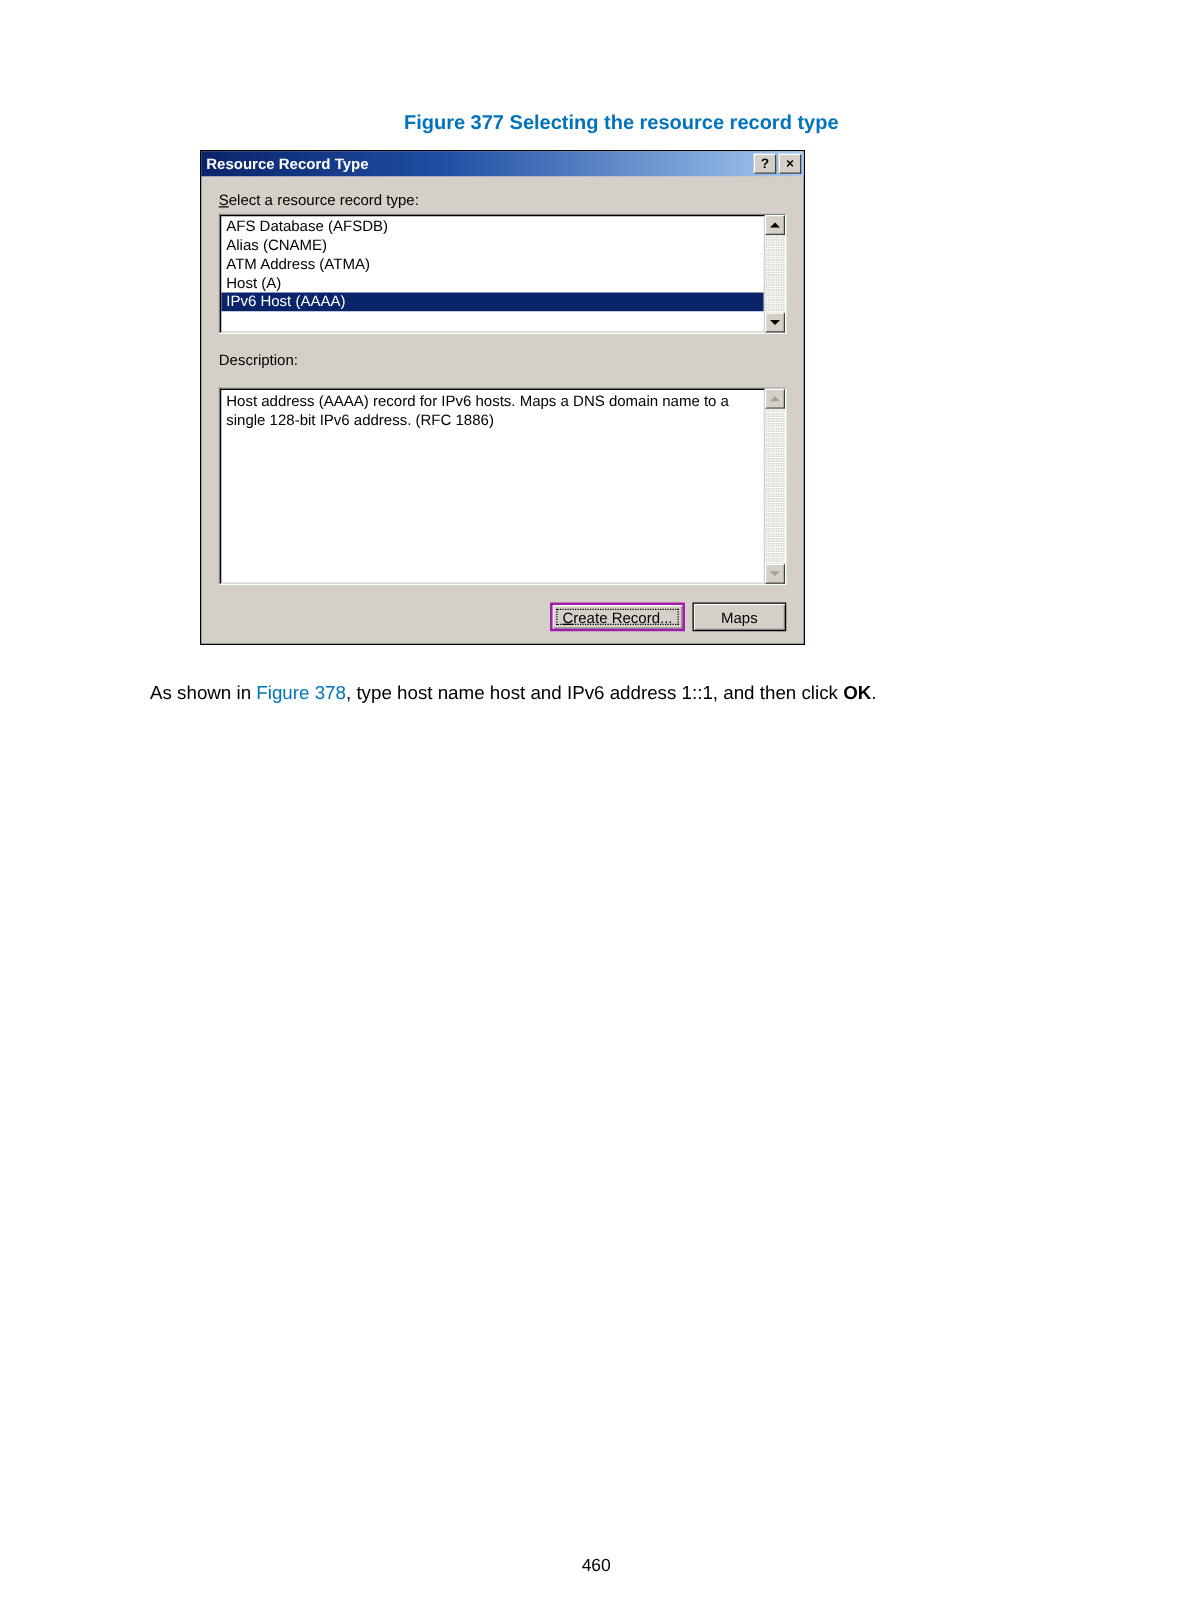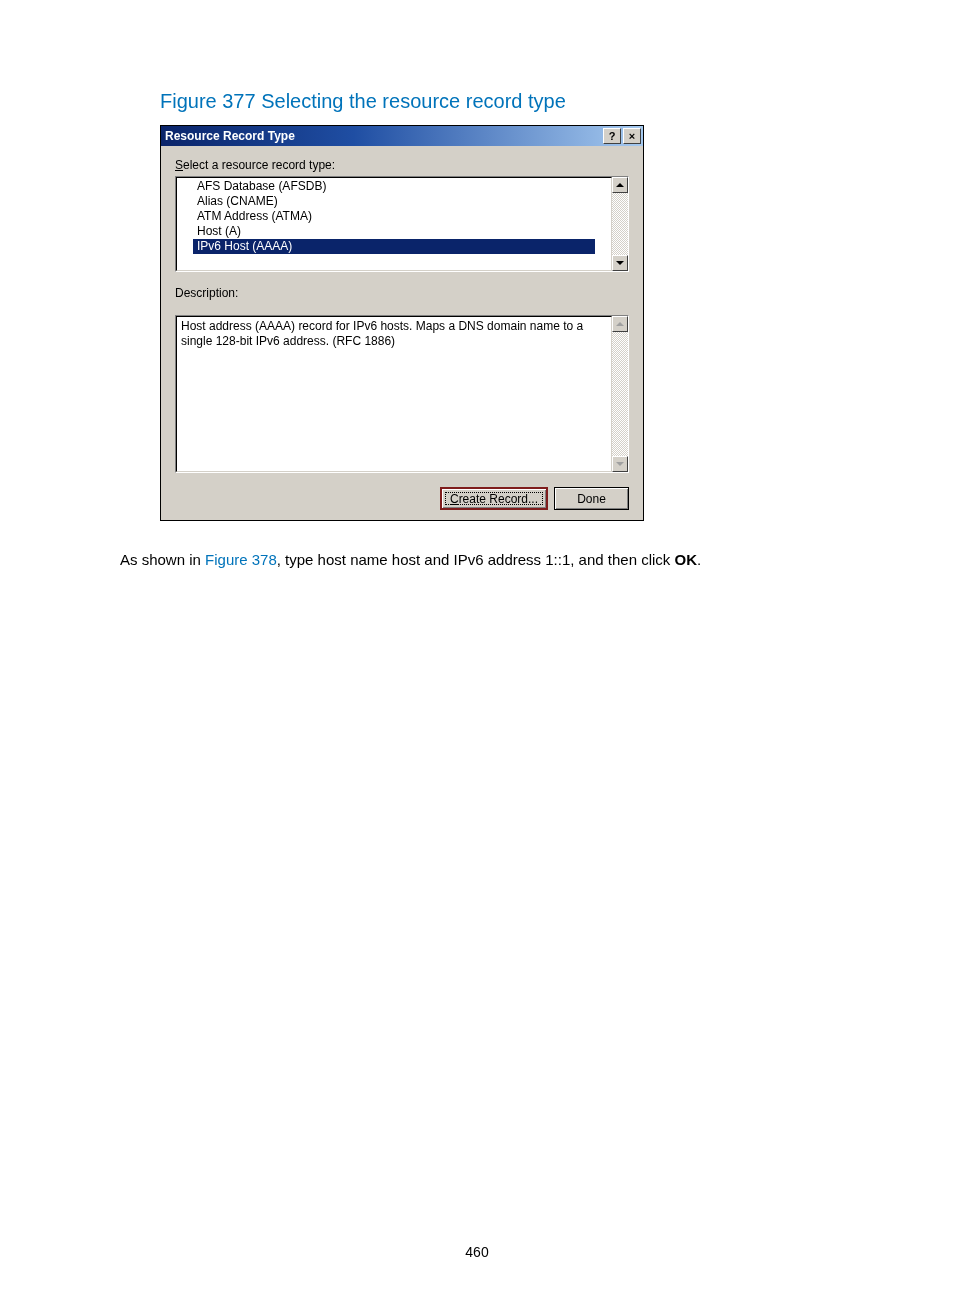--- a/index.html
+++ b/index.html
@@ -14,24 +14,25 @@
   }
   .page {
     width: 954px;
     height: 1296px;
     position: relative;
     box-sizing: border-box;
     padding: 90px 120px 40px 120px;
   }
   .figure-caption {
     color: #0073ba;
-    font-weight: normal;
-    font-size: 20px;
+    font-weight: bold;
+    font-size: 16px;
     margin-left: 40px;
     margin-bottom: 12px;
+    text-align: center;
   }
   .dialog-wrap {
     margin-left: 40px;
   }
   .dialog {
     width: 484px;
     border: 1px solid #000;
     background: #d4d0c8;
     box-sizing: border-box;
     font-family: Tahoma, Arial, sans-serif;
@@ -91,21 +92,21 @@
     box-sizing: border-box;
   }
   .listbox-inner {
     flex: 1;
     border-top: 1px solid #000;
     border-left: 1px solid #000;
     border-right: 1px solid #d4d0c8;
     border-bottom: 1px solid #d4d0c8;
     overflow: hidden;
     position: relative;
-    padding: 1px 16px;
+    padding: 1px 0;
   }
   .list-item {
     padding: 0 4px;
     line-height: 15px;
     height: 15px;
     white-space: nowrap;
     color: #000;
     cursor: default;
   }
   .list-item.selected {
@@ -188,21 +189,21 @@
     background: #d4d0c8;
     border: 1px solid #000;
     box-shadow: inset 1px 1px 0 #fff, inset -1px -1px 0 #808080;
     font-family: Tahoma, Arial, sans-serif;
     font-size: 12px;
     cursor: default;
     padding: 0 8px;
     position: relative;
   }
   .win-btn.default {
-    border: 2px solid #7f1d1d;
+    border: 2px solid #a21caf;
     box-shadow: inset 1px 1px 0 #fff, inset -1px -1px 0 #808080;
     text-align: center;
   }
   .win-btn.default .focus-rect {
     position: absolute;
     left: 3px; right: 3px; top: 3px; bottom: 3px;
     border: 1px dotted #000;
     pointer-events: none;
   }
   .win-btn.small {
@@ -289,21 +290,21 @@
                 <div class="arrow-down"></div>
               </div>
           </div>
         </div>
 
         <div class="button-row">
           <button class="win-btn default">
             <span class="focus-rect"></span>
             <span class="ul">C</span><span>reate Record...</span>
           </button>
-          <button class="win-btn small">Done</button>
+          <button class="win-btn small">Maps</button>
         </div>
 
       </div>
     </div>
   </div>
 
   <div class="body-text">
     <span>As shown in </span><span class="link">Figure 378</span><span>, type host name host and IPv6 address 1::1, and then click </span><span class="bold">OK</span><span>.</span>
   </div>
 

